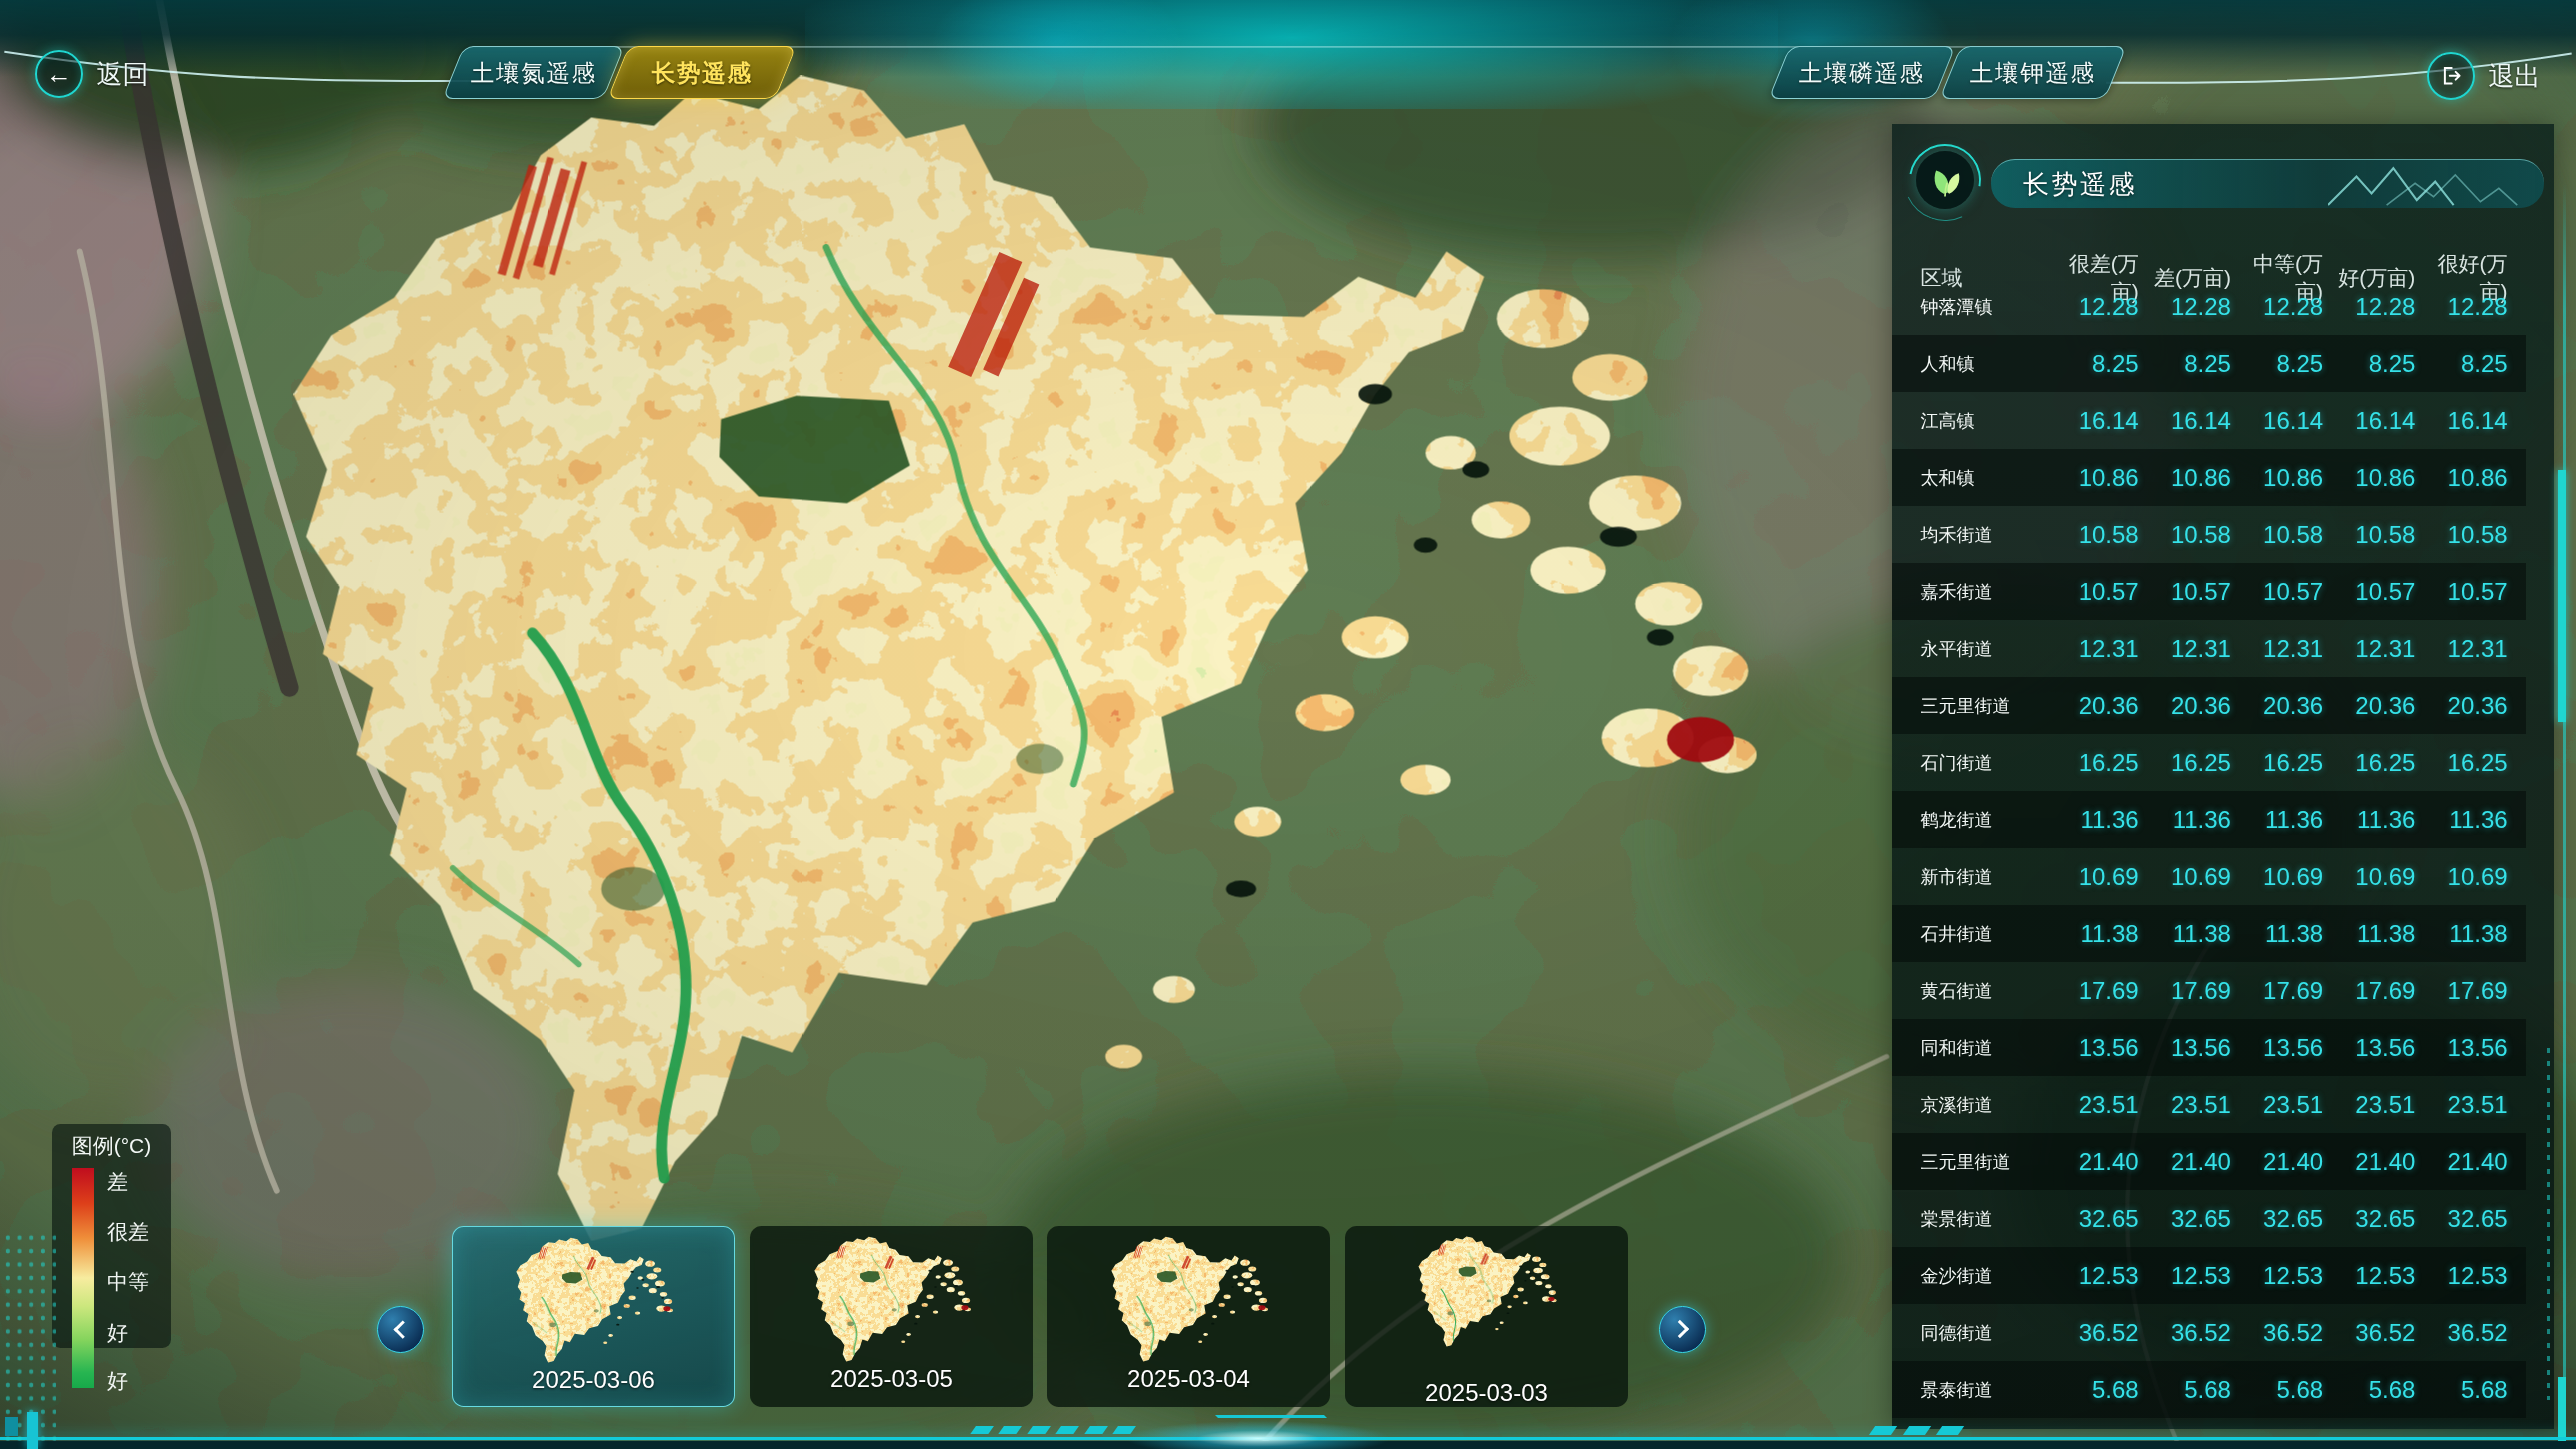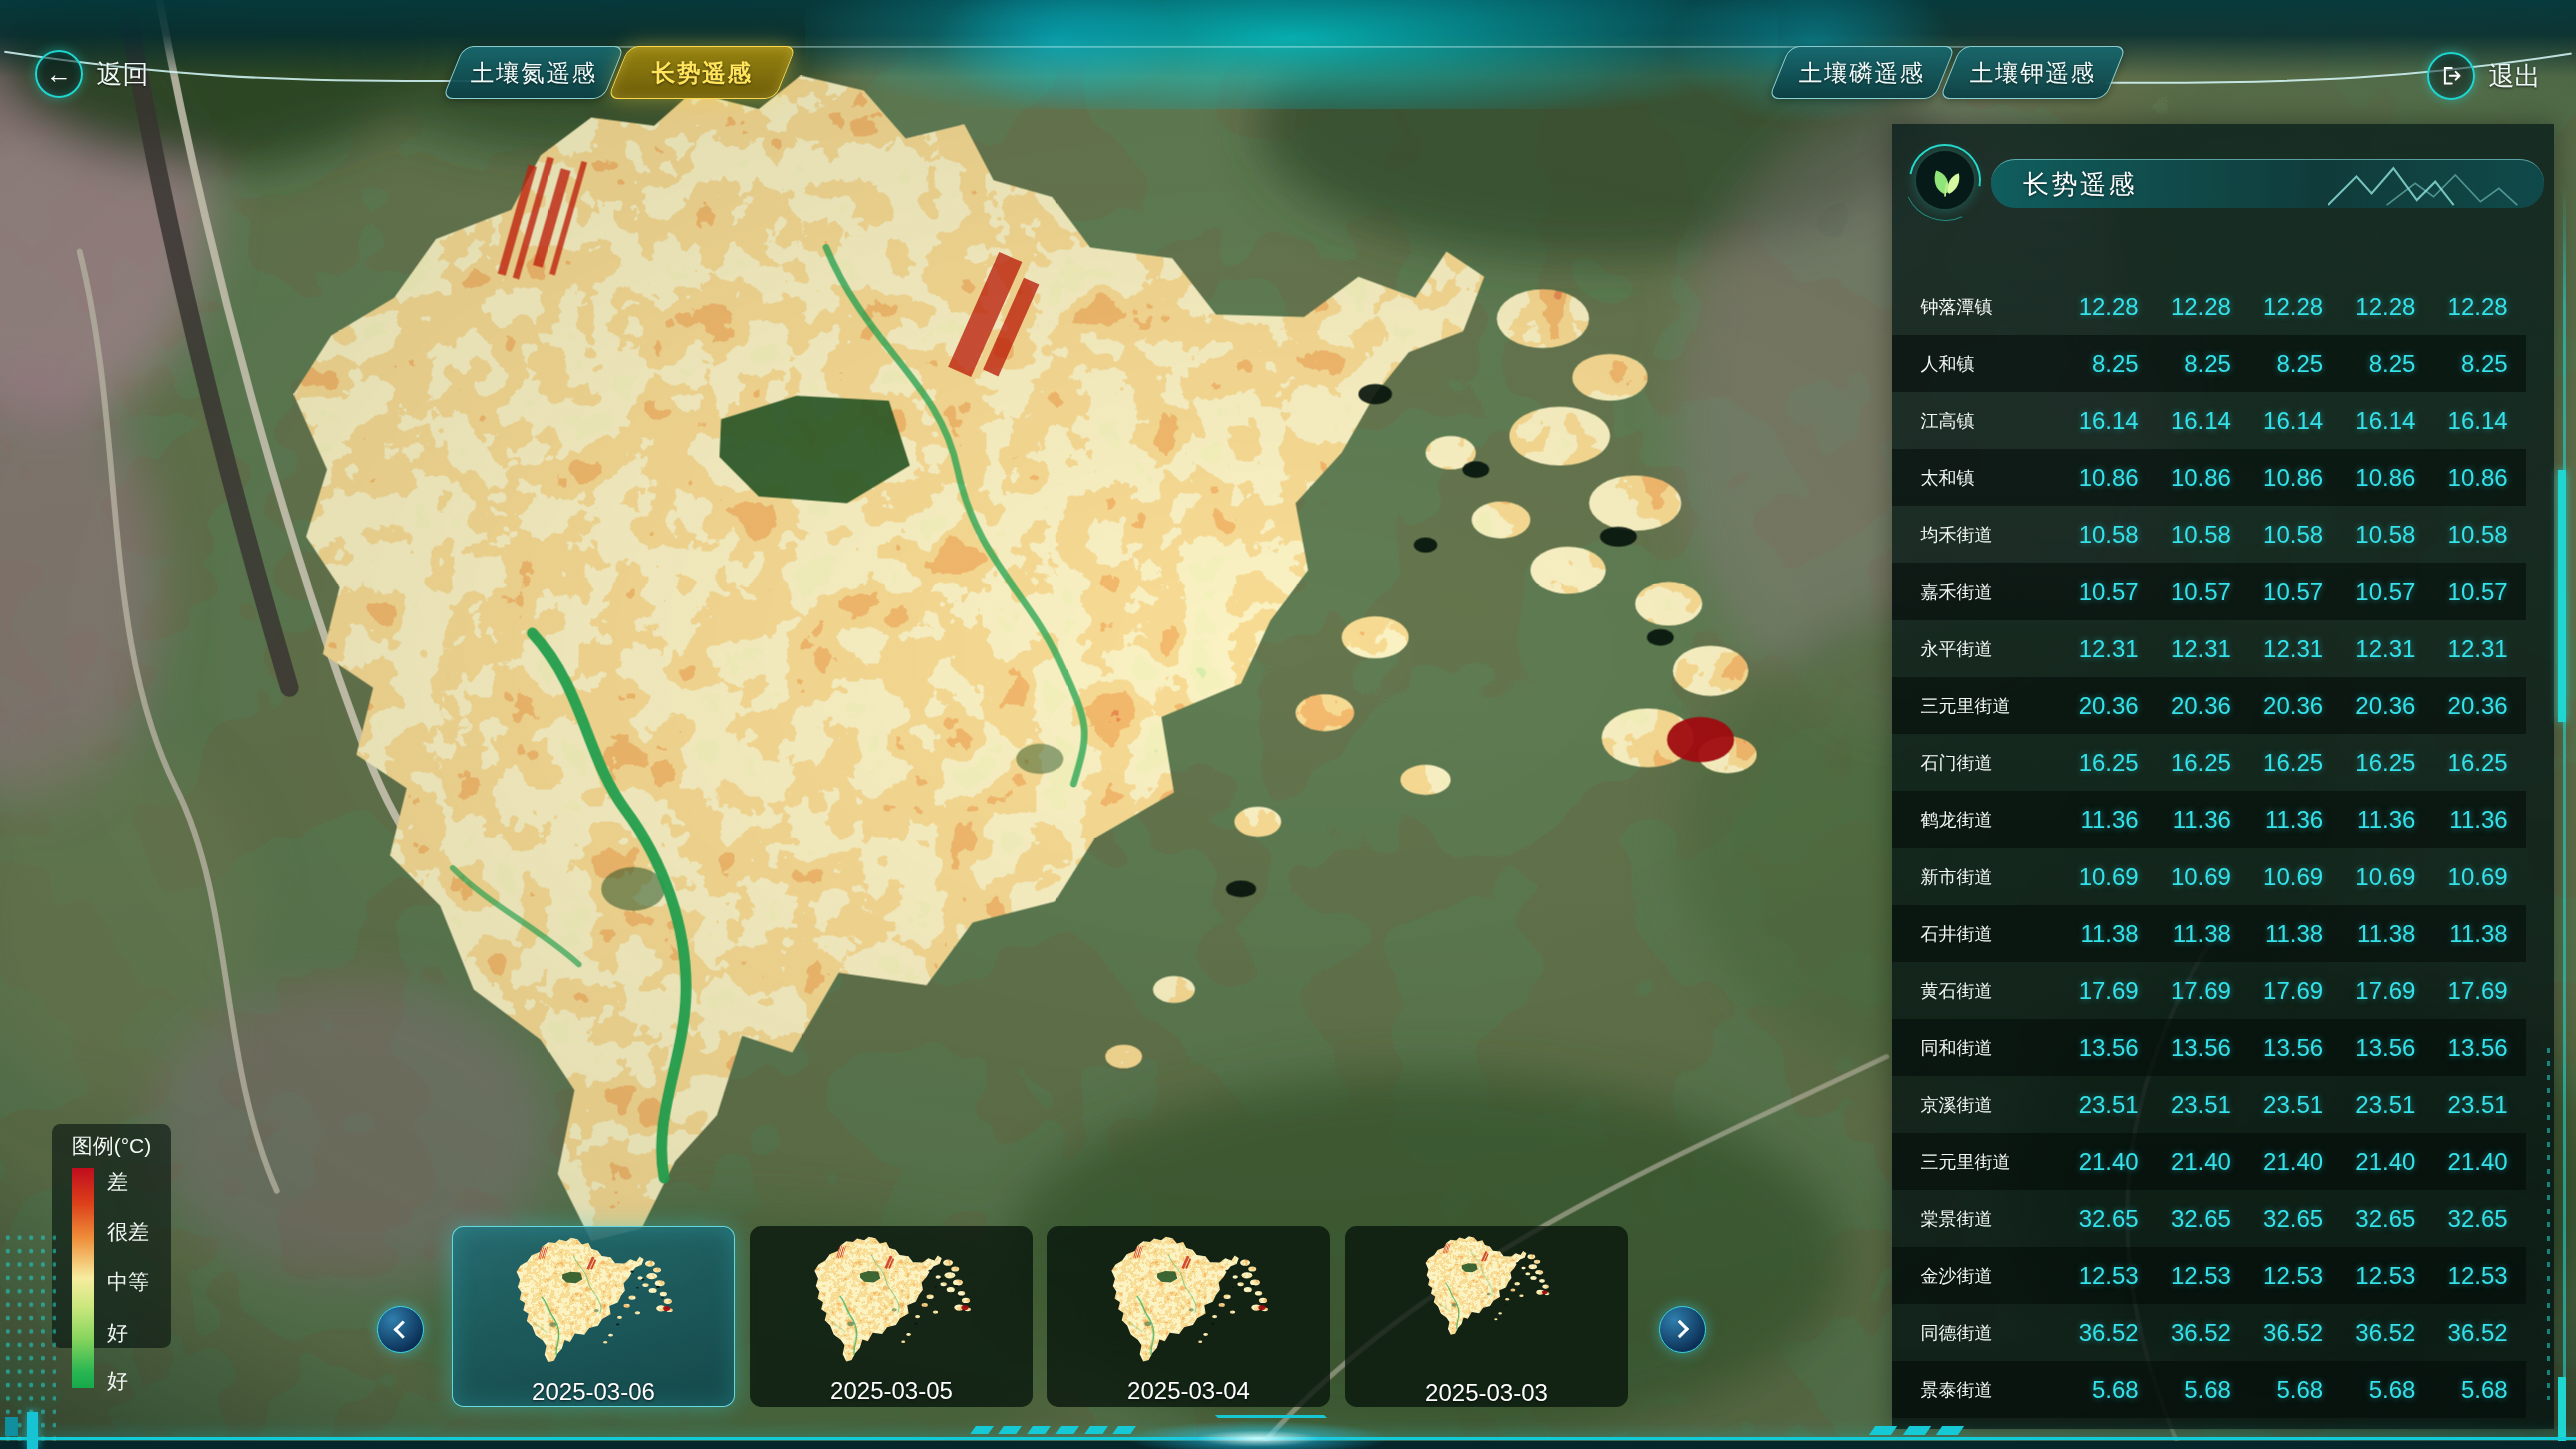--- a/index.html
+++ b/index.html
@@ -88,21 +88,21 @@
     background:linear-gradient(180deg,#c00d1e 0%,#dd3f1a 16%,#ef8f3a 32%,#f7ec9f 50%,#cbe77d 63%,#85d45d 78%,#27b551 93%,#17a94a 100%);}
   .legend .llab{position:absolute;left:55px;color:#f0f5f3;font-size:21px;}
 
   
   .card{position:absolute;top:1226px;width:283px;height:181px;border-radius:11.7px;
     background:rgba(7,20,12,.78);display:flex;flex-direction:column;align-items:center;cursor:pointer;}
   .card.selected{background:linear-gradient(165deg,rgba(31,106,114,.88),rgba(13,68,76,.86));
     border:1.7px solid rgba(110,232,240,.9);
     box-shadow:0 0 23.5px rgba(40,212,230,.4),inset 0 0 25px rgba(60,220,235,.22);}
   .card .thumb{margin-top:8.4px;}
-  .card .cdate{color:#fff;font-size:24px;margin-top:12px;text-shadow:0 0.8px 2.5px rgba(0,0,0,.7);}
+  .card .cdate{color:#fff;font-size:24px;margin-top:0px;text-shadow:0 0.8px 2.5px rgba(0,0,0,.7);}
   .nav-btn{position:absolute;top:1306px;width:47px;height:47px;border-radius:50%;cursor:pointer;
     background:radial-gradient(circle at 32% 28%,#2f7fae,#0b2f55 75%);
     border:1.7px solid #36d8ee;box-shadow:0 0 13.4px rgba(54,216,238,.5);
     display:flex;align-items:center;justify-content:center;}
   .nav-btn.prev{left:377px;} .nav-btn.next{left:1659px;}
   .chev{width:12.6px;height:12.6px;border-left:3.4px solid #fff;border-bottom:3.4px solid #fff;}
   .chev.left{transform:rotate(45deg) translate(1.7px,-1.7px);}
   .chev.right{transform:rotate(-135deg) translate(1.7px,-1.7px);}
 
   
@@ -296,20 +296,28 @@
         </svg>
       </div>
     </div>
     <div class="p-bar">
       <span class="ptitle">长势遥感</span>
       <svg class="mnt" width="201" height="44" viewBox="0 0 240 52">
         <path d="M0,50 L34,16 L52,36 L78,6 L106,44 L128,22 L150,50" stroke="#8fe3df" stroke-width="2.5" fill="none" opacity="0.8"></path>
         <path d="M70,50 L104,24 L126,40 L152,14 L182,46 L204,30 L226,50" stroke="#8fe3df" stroke-width="2" fill="none" opacity="0.5"></path>
       </svg>
     </div>
+    <div class="thead">
+      <span>区域</span>
+      <span>很差(万亩)</span>
+      <span>差(万亩)</span>
+      <span>中等(万亩)</span>
+      <span>好(万亩)</span>
+      <span>很好(万亩)</span>
+    </div>
     <div class="tbl-body">
 
         <div class="trow">
           <span class="c0">钟落潭镇</span>
           <span class="cv">12.28</span>
           <span class="cv">12.28</span>
           <span class="cv">12.28</span>
           <span class="cv">12.28</span>
           <span class="cv">12.28</span>
         </div>

